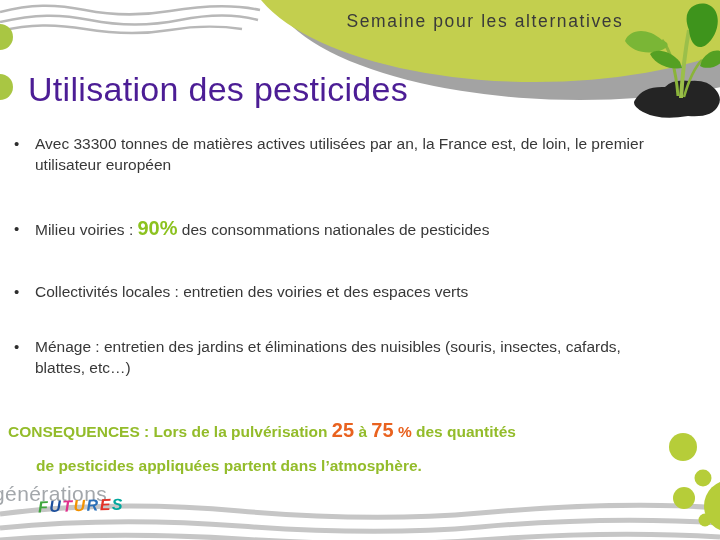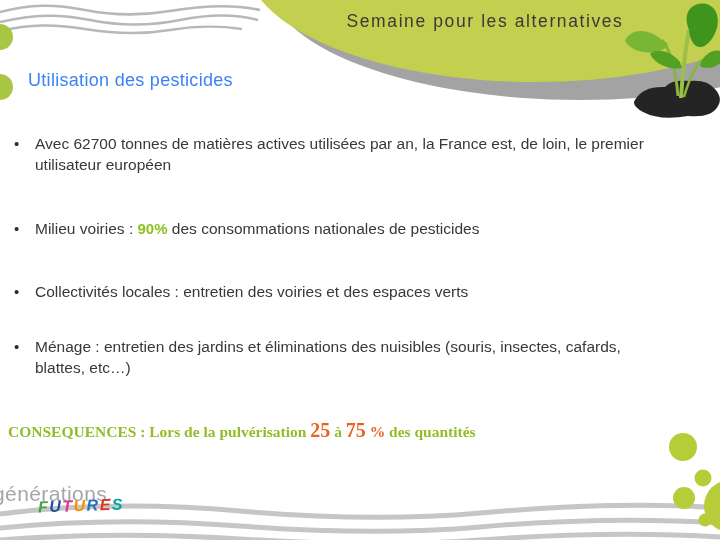--- a/index.html
+++ b/index.html
@@ -15,35 +15,35 @@
   .banner-text{color:#3a3a3a;letter-spacing:1.6px;font-size:17.5px;text-align:center;}
   .banner-line1{left:320px;top:11px;width:330px;}
   .banner-line2{left:345px;top:37px;width:330px;}
 
   
   .edge-dot{width:26px;height:26px;border-radius:50%;background:#a9c643;left:-13px;}
   .edge-dot.d1{top:24px;}
   .edge-dot.d2{top:74px;}
 
   
-  .page-title{left:28px;top:70px;font-size:18px;color:#3b82f6;letter-spacing:.3px;}
+  .page-title{left:28px;top:70px;font-size:34px;color:#4c1d95;letter-spacing:.3px;}
 
   
   .bullet{left:14px;width:636px;color:#383838;font-size:15.5px;line-height:21px;
           font-weight:500;display:flex;}
   .bullet .dot{width:21px;flex:0 0 21px;font-size:15px;color:#2e2e2e;}
   .bullet .txt{flex:1;}
   .b1{top:133px;}
   .b2{top:218px;}
   .b3{top:281px;}
   .b4{top:336px;}
-  .hl-green{color:#8cc21f;font-weight:700;font-size:15px;line-height:21px;}
+  .hl-green{color:#8cc21f;font-weight:700;font-size:20px;line-height:21px;}
 
   
-  .conseq{color:#93bc2a;font-weight:700;font-size:15.5px;line-height:22px;font-family:Liberation Serif, serif;}
+  .conseq{color:#93bc2a;font-weight:700;font-size:15.5px;line-height:22px;}
   .conseq-1{left:8px;top:419px;width:660px;}
   .conseq-2{left:36px;top:455px;width:640px;}
   .num-orange{color:#e9621f;font-size:20px;font-weight:700;}
   .pct-orange{color:#e9621f;font-weight:700;}
 
   
   .logo-gen{left:-7px;top:482px;font-size:21px;color:#a3a7ab;font-weight:500;letter-spacing:.4px;}
   .logo-futures{left:38px;top:497px;font-style:italic;font-weight:700;font-size:16px;
                 letter-spacing:1.5px;transform:rotate(-2deg);}
   .logo-futures .fl{display:inline-block;}
@@ -77,39 +77,40 @@
     <path d="M70,62 C60,50 46,48 40,54 C46,66 62,70 72,68 Z" fill="#54a023"></path>
   </svg>
 
   <div class="abs edge-dot d1"></div>
   <div class="abs edge-dot d2"></div>
 
   <div class="abs page-title">Utilisation des pesticides</div>
 
   <div class="abs bullet b1">
     <span class="dot">•</span>
-    <span class="txt">Avec 62700  tonnes de matières actives utilisées par an, la France est, de loin, le premier utilisateur européen</span>
+    <span class="txt">Avec 33300  tonnes de matières actives utilisées par an, la France est, de loin, le premier utilisateur européen</span>
   </div>
 
   <div class="abs bullet b2">
     <span class="dot">•</span>
     <span class="txt"><span>Milieu voiries : </span><span class="hl-green">90%</span><span> des consommations nationales de pesticides</span></span>
   </div>
 
   <div class="abs bullet b3">
     <span class="dot">•</span>
     <span class="txt">Collectivités locales : entretien des voiries et des espaces verts</span>
   </div>
 
   <div class="abs bullet b4">
     <span class="dot">•</span>
     <span class="txt">Ménage : entretien des jardins et éliminations des nuisibles (souris, insectes, cafards, blattes, etc…)</span>
   </div>
 
   <div class="abs conseq conseq-1"><span>CONSEQUENCES : Lors de la pulvérisation </span><span class="num-orange">25</span><span> à </span><span class="num-orange">75</span><span class="pct-orange"> % </span><span>des quantités</span></div>
+  <div class="abs conseq conseq-2">de pesticides appliquées partent dans l’atmosphère.</div>
 
   <svg class="abs" style="left:0;bottom:0" width="720" height="42" viewBox="0 0 720 42">
     <path d="M0,16 C80,6 160,6 240,13 S400,22 480,15 S640,4 720,10" fill="none" stroke="#c6c6c6" stroke-width="5"></path>
     <path d="M0,30 C80,22 160,22 240,28 S400,36 480,29 S640,20 720,25" fill="none" stroke="#c6c6c6" stroke-width="5"></path>
     <path d="M0,42 C80,36 160,36 240,41 S400,48 480,42 S640,34 720,39" fill="none" stroke="#c6c6c6" stroke-width="5"></path>
   </svg>
 
   <svg class="abs" style="right:0;bottom:0" width="110" height="170" viewBox="0 0 110 170">
     <circle cx="73" cy="77" r="14" fill="#b6cd39"></circle>
     <circle cx="93" cy="108" r="8.5" fill="#b6cd39"></circle>

